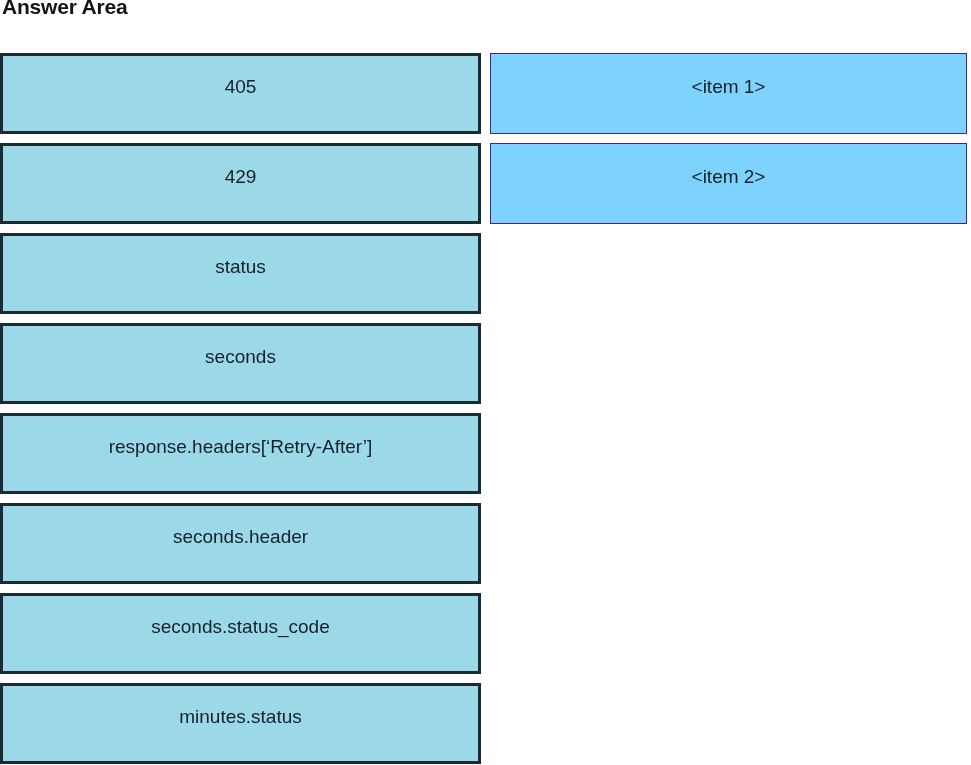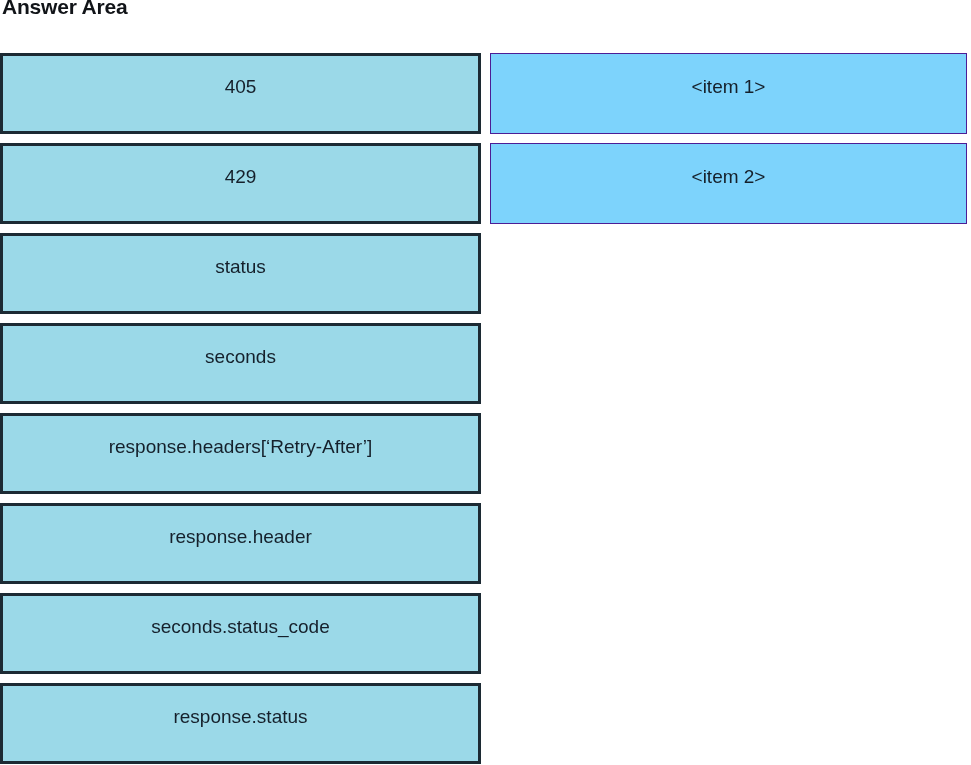--- a/index.html
+++ b/index.html
@@ -100,25 +100,25 @@
     <div class="tile source r0">405</div>
 
     <div class="tile source r1">429</div>
 
     <div class="tile source r2">status</div>
 
     <div class="tile source r3">seconds</div>
 
     <div class="tile source r4">response.headers[‘Retry-After’]</div>
 
-    <div class="tile source r5">response.header</div>
+    <div class="tile source r5">seconds.header</div>
 
     <div class="tile source r6">seconds.status_code</div>
 
-    <div class="tile source r7">response.status</div>
+    <div class="tile source r7">minutes.status</div>
   </div>
 
   <div class="column" id="target-column">
 
     <div class="tile target r0">&lt;item 1&gt;</div>
 
     <div class="tile target r1">&lt;item 2&gt;</div>
 
 
   </div>

